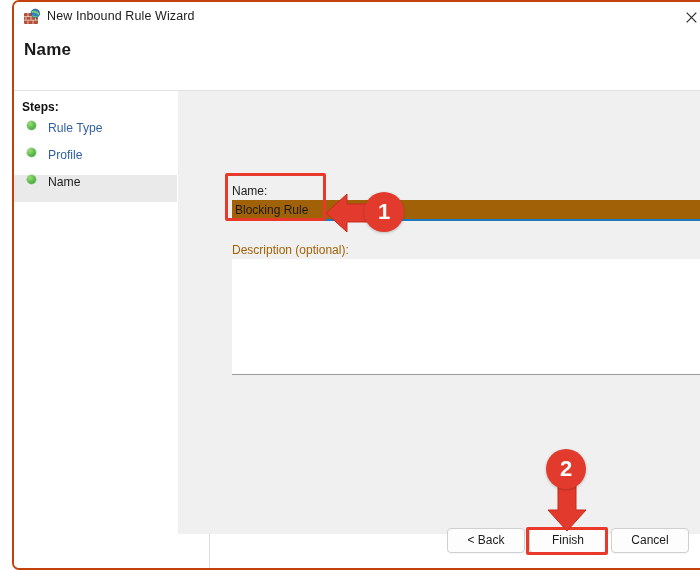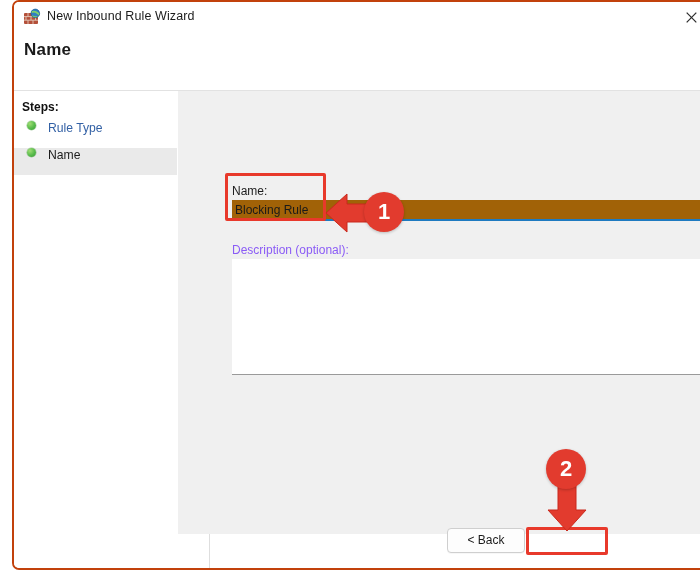--- a/index.html
+++ b/index.html
@@ -189,21 +189,21 @@
     color: #1a1a1a;
     padding: 8px 3px;
     outline: none;
   }
 
   
   .desc-label {
     position: absolute;
     left: 54px; top: 152px;
     font-size: 12px;
-    color: #8b5cf6;
+    color: #a16207;
     white-space: nowrap;
   }
   .desc-box {
     position: absolute;
     left: 54px; top: 168px;
     width: 482px;
     height: 116px;
     background: #ffffff;
     border: none;
     border-bottom: 1px solid #9a9a9a;
@@ -320,40 +320,46 @@
   </div>
   <div class="header-rule"></div>
 
   <div class="sidebar">
     <div class="steps-label">Steps:</div>
     <div class="steps-list">
       <div class="step-item">
         <span class="step-bullet"></span>
         <span class="step-label">Rule Type</span>
       </div>
+      <div class="step-item">
+        <span class="step-bullet"></span>
+        <span class="step-label">Profile</span>
+      </div>
       <div class="step-item current">
         <span class="step-bullet"></span>
         <span class="step-label">Name</span>
       </div>
     </div>
   </div>
 
   <div class="content">
 
     <div class="name-label">Name:</div>
     <div class="name-input-wrap">
       <input class="name-input" type="text" value="Blocking Rule" style="">
     </div>
 
     <div class="desc-label">Description (optional):</div>
     <textarea class="desc-box" placeholder="" style=""></textarea>
   </div>
 
   <div class="footer">
     <div class="btn btn-back">&lt; Back</div>
+    <div class="btn btn-finish">Finish</div>
+    <div class="btn btn-cancel">Cancel</div>
   </div>
 
   <div class="anno-box anno-box-name"></div>
   <div class="anno-box anno-box-finish"></div>
 
   <div class="anno-arrow arrow-left">
     <svg width="52" height="42" viewBox="0 0 52 42">
       <path d="M52 12 L22 12 L22 2 L1 21 L22 40 L22 30 L52 30 Z" fill="#e23b2e" stroke="#c9291d" stroke-width="1"></path>
     </svg>
   </div>

